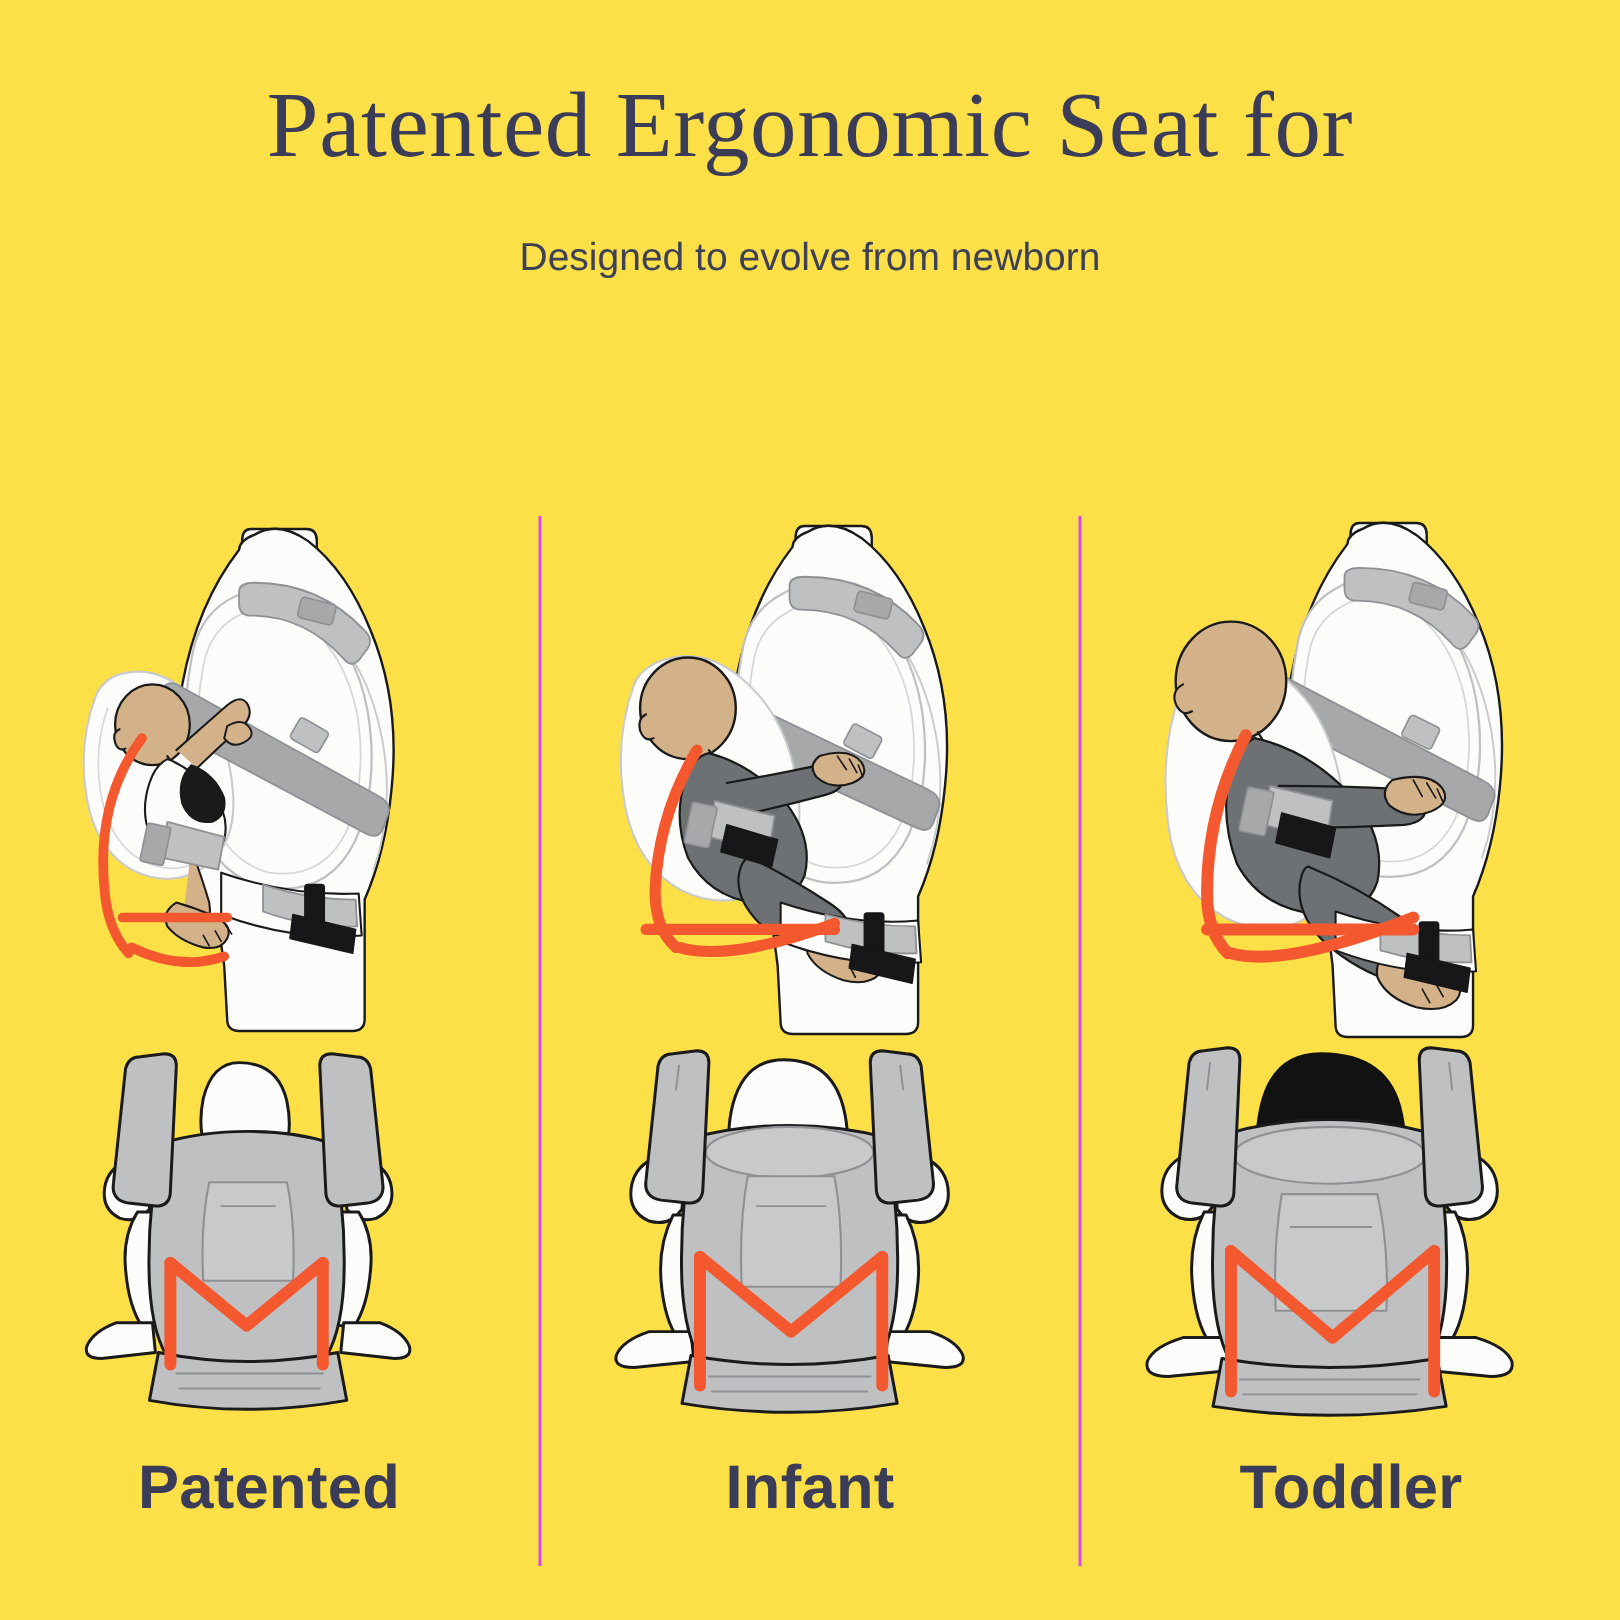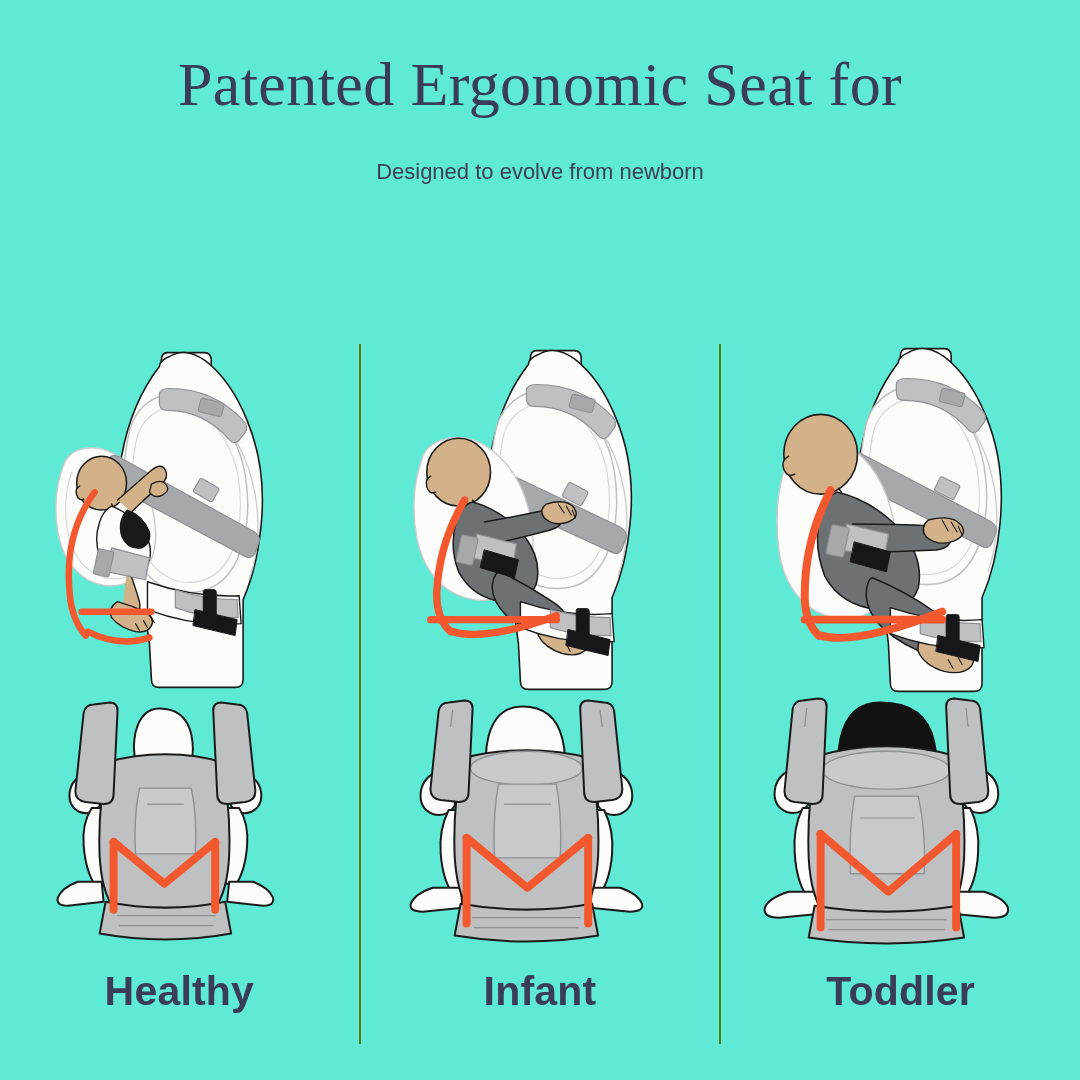--- a/index.html
+++ b/index.html
@@ -11,21 +11,21 @@
     height: 1080px;
     background: #FAFAF3;
     font-family: "Liberation Sans", sans-serif;
     overflow: hidden;
     position: relative;
   }
   .page {
     position: relative;
     width: 1080px;
     height: 1080px;
-    background: #5eead4;
+    background: #fde047;
     box-sizing: border-box;
   }
 
   
   .header {
     position: absolute;
     top: 48px;
     left: 0;
     width: 1080px;
     text-align: center;
@@ -38,21 +38,21 @@
     letter-spacing: 0.4px;
     font-weight: 400;
     margin: 0;
     padding: 0 60px;
   }
   .title .line { display: block; }
   .subtitle {
     margin: 34px 0 0 0;
     font-family: "Liberation Sans", sans-serif;
     color: #3E4056;
-    font-size: 22px;
+    font-size: 26px;
     line-height: 35px;
     font-weight: 400;
   }
   .subtitle .line { display: block; }
 
   
   .columns {
     position: absolute;
     top: 344px;
     left: 0;
@@ -60,21 +60,21 @@
     height: 700px;
     display: flex;
   }
   .column {
     position: relative;
     flex: 1 1 0;
     height: 700px;
     box-sizing: border-box;
   }
   .column + .column {
-    border-left: 2px solid #4d7c0f;
+    border-left: 2px solid #d946ef;
   }
   .col-inner {
     position: absolute;
     inset: 0;
     display: flex;
     flex-direction: column;
     align-items: center;
   }
   .fig-side {
     width: 100%;
@@ -215,21 +215,21 @@
             <path d="M118 220 L216 220 M120 230 L214 230" stroke="#8E9093" stroke-width="1.3" fill="none"></path>
           </g>
 
           <g fill="none" stroke="#F4582E" stroke-width="8" stroke-linecap="round" stroke-linejoin="round">
             <path d="M114 146 L114 214"></path>
             <path d="M216 146 L216 214"></path>
             <path d="M114 146 L165 188 L216 146"></path>
           </g>
         </svg>
 
-        <div class="col-label">Healthy</div>
+        <div class="col-label">Patented</div>
       </div>
     </div>
 
     <div class="column col-1">
       <div class="col-inner">
 
         <svg class="fig-side" viewBox="0 0 360 352">
           <g stroke="#1A1A1A" stroke-width="1.6" stroke-linejoin="round" stroke-linecap="round" fill="none">
 
             <path d="M176 6 L214 6 Q221 6 221 14 L221 66 L170 66 L170 14 Q170 6 176 6 Z" fill="#FCFCFA"></path>

